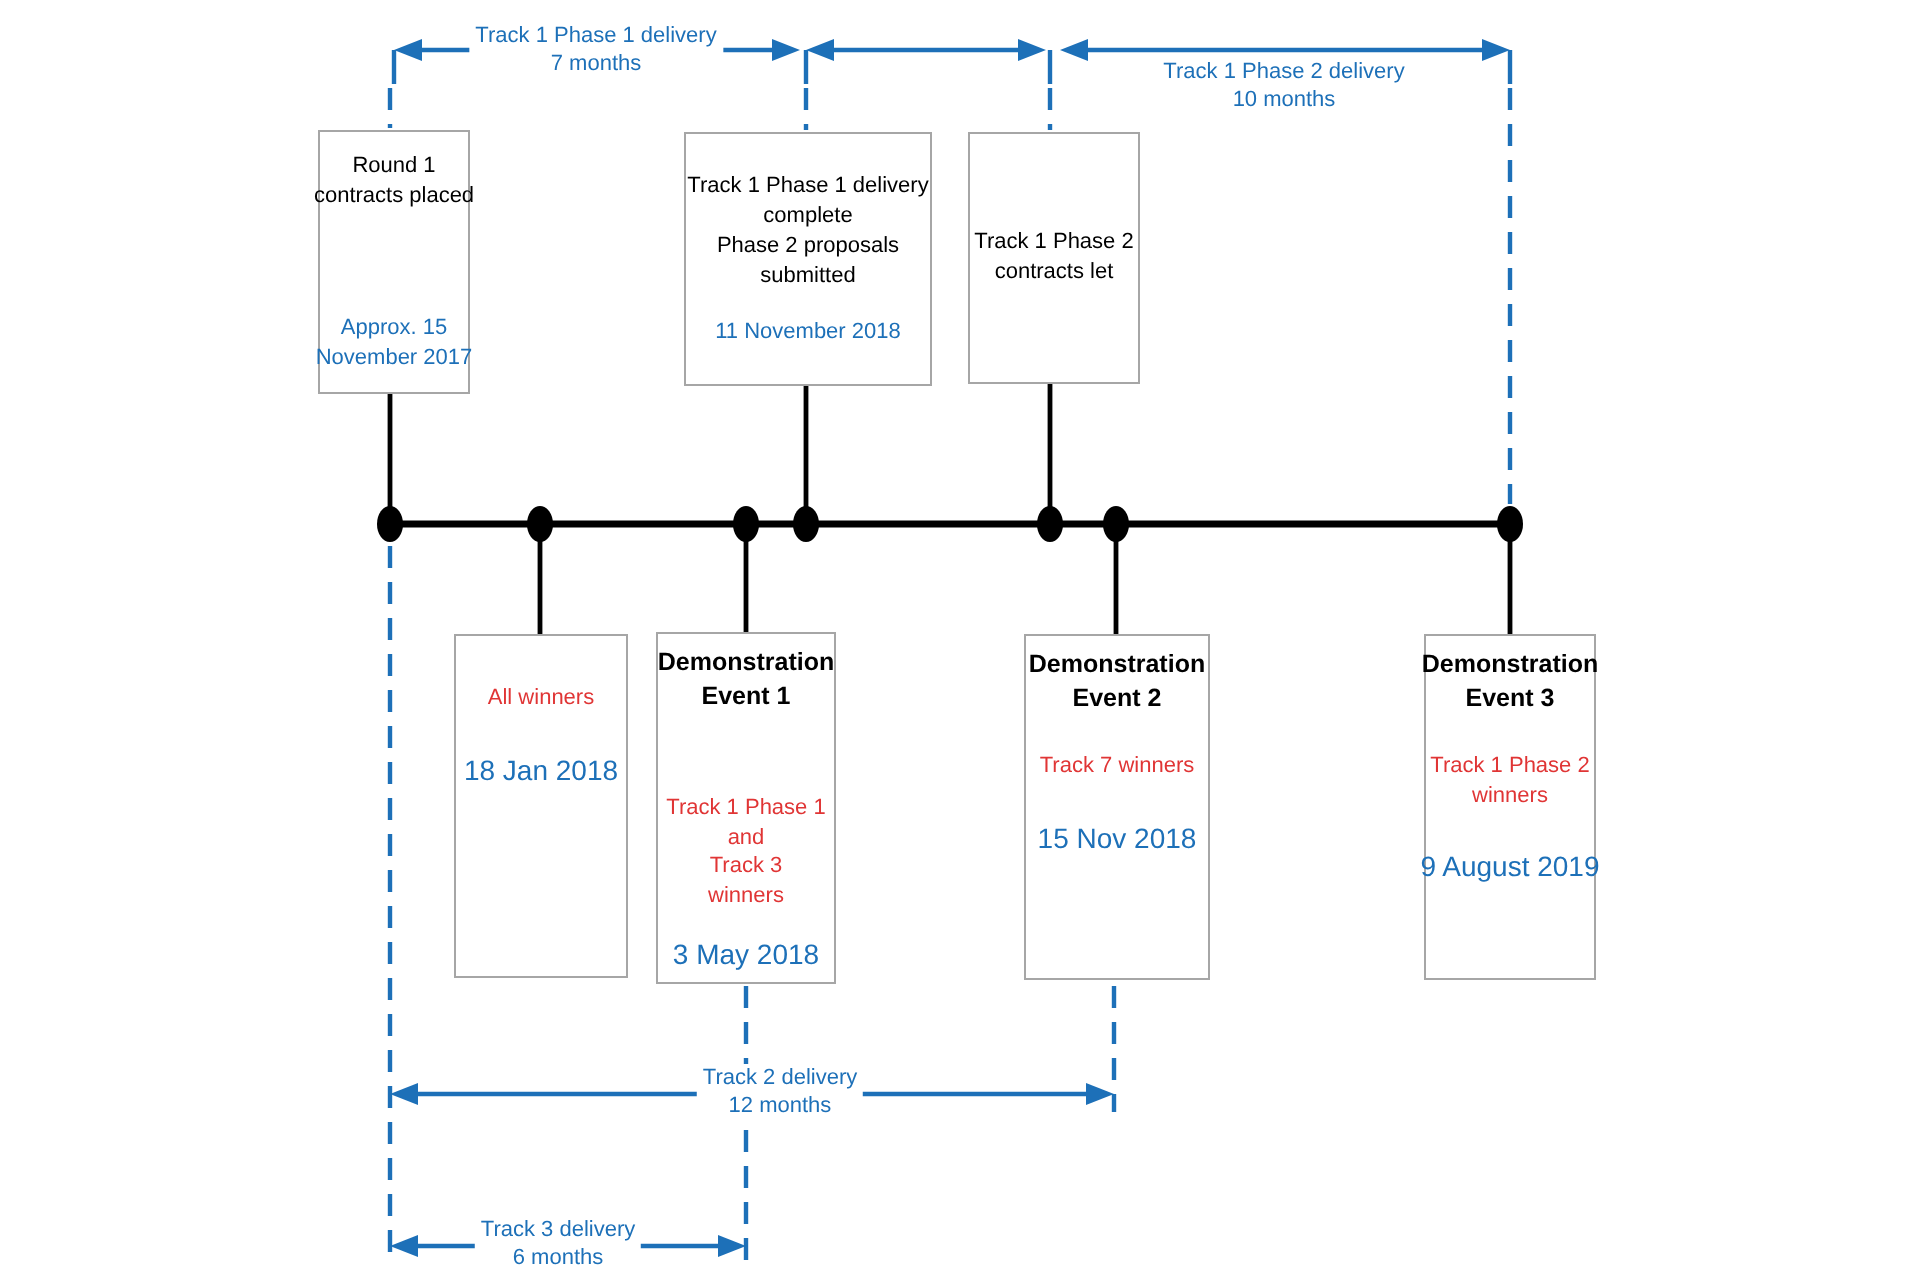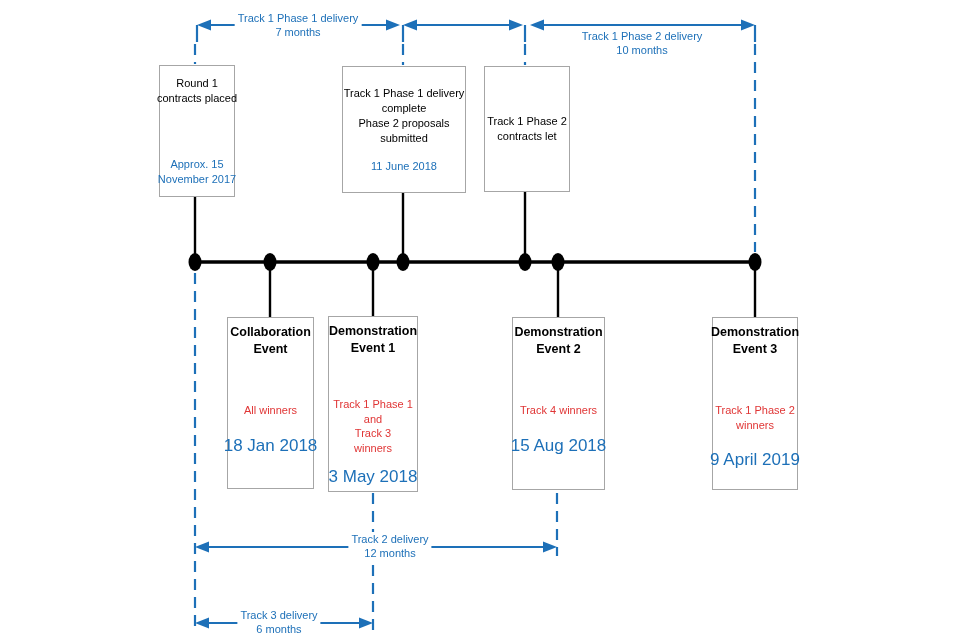--- a/index.html
+++ b/index.html
@@ -9,22 +9,22 @@
   .lines{white-space:pre;text-align:center;}
   .arrowlabel{position:absolute;transform:translate(-50%,-50%);background:#fff;
               color:var(--blue);font-size:11px;line-height:14px;padding:0 3px;}
   .box{position:absolute;background:#fff;border:1px solid var(--border);box-sizing:border-box;
        display:flex;flex-direction:column;align-items:center;text-align:center;}
   .box .title{color:#000;font-size:11px;line-height:15px;}
   .tb{justify-content:center;}
   .tb .date{color:var(--blue);font-size:11px;line-height:15px;margin-top:13px;}
   .bb{padding-top:6px;}
   .bb .title{font-weight:bold;font-size:12.5px;line-height:17px;}
-  .bb .winners{color:var(--red);font-size:11px;line-height:14.5px;margin-top:45px;}
-  .bb .date{color:var(--blue);font-size:17px;line-height:14px;margin-top:21px;}
+  .bb .winners{color:var(--red);font-size:11px;line-height:14.5px;margin-top:18px;}
+  .bb .date{color:var(--blue);font-size:14px;line-height:14px;margin-top:21px;}
   .bb.dense .winners{margin-top:40px;}
   .bb.dense .date{margin-top:15px;}
 </style>
 </head>
 <body>
 
 <div class="stage">
 
   <svg class="art" width="960" height="640" viewBox="0 0 960 640">
 
@@ -105,49 +105,47 @@
     <div class="title lines">Round 1
 contracts placed</div>
     <div class="date lines">Approx. 15
 November 2017</div>
   </div>
   <div class="box tb" style="left:342px;top:66px;width:124px;height:127px;">
     <div class="title lines">Track 1 Phase 1 delivery
 complete
 Phase 2 proposals
 submitted</div>
-    <div class="date lines">11 June 2018</div>
+    <div class="date lines">11 November 2018</div>
   </div>
   <div class="box tb" style="left:484px;top:66px;width:86px;height:126px;">
     <div class="title lines">Track 1 Phase 2
 contracts let</div>
   </div>
 
   <div class="box bb" style="left:227px;top:317px;width:87px;height:172px;">
-    <div class="title lines">Collaboration
-Event</div>
     <div class="winners lines">All winners</div>
     <div class="date lines">18 Jan 2018</div>
   </div>
   <div class="box bb dense" style="left:328px;top:316px;width:90px;height:176px;">
     <div class="title lines">Demonstration
 Event 1</div>
     <div class="winners lines">Track 1 Phase 1
 and
 Track 3
 winners</div>
     <div class="date lines">3 May 2018</div>
   </div>
   <div class="box bb" style="left:512px;top:317px;width:93px;height:173px;">
     <div class="title lines">Demonstration
 Event 2</div>
-    <div class="winners lines">Track 4 winners</div>
-    <div class="date lines">15 Aug 2018</div>
+    <div class="winners lines">Track 7 winners</div>
+    <div class="date lines">15 Nov 2018</div>
   </div>
   <div class="box bb" style="left:712px;top:317px;width:86px;height:173px;">
     <div class="title lines">Demonstration
 Event 3</div>
     <div class="winners lines">Track 1 Phase 2
 winners</div>
-    <div class="date lines">9 April 2019</div>
+    <div class="date lines">9 August 2019</div>
   </div>
 
 </div>
 
 </body></html>

